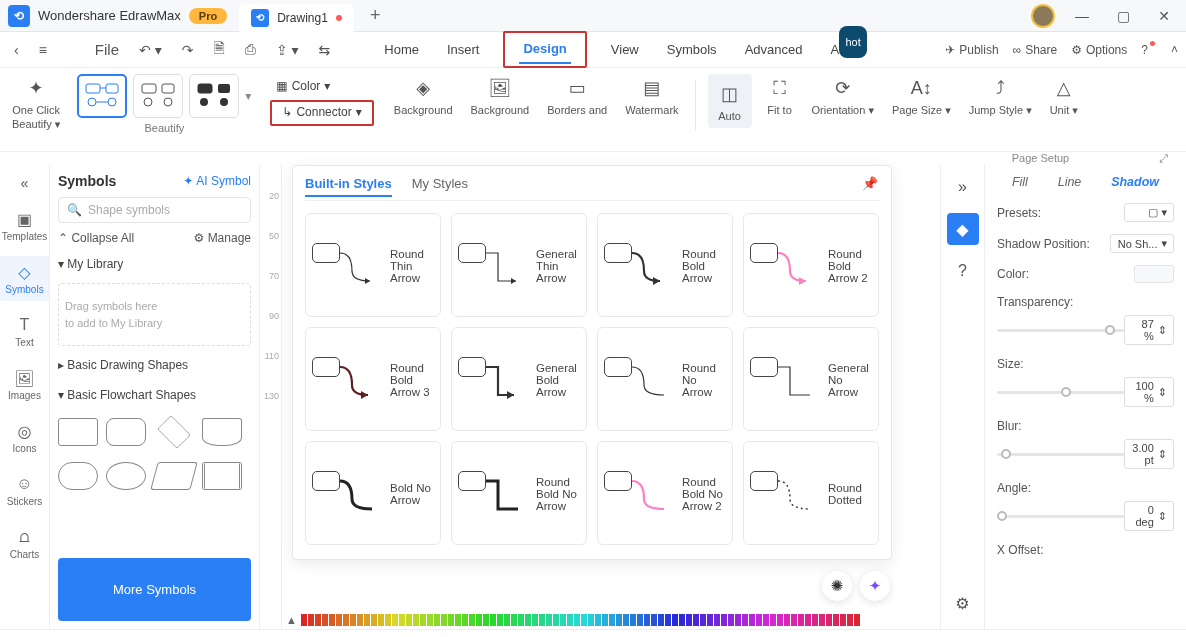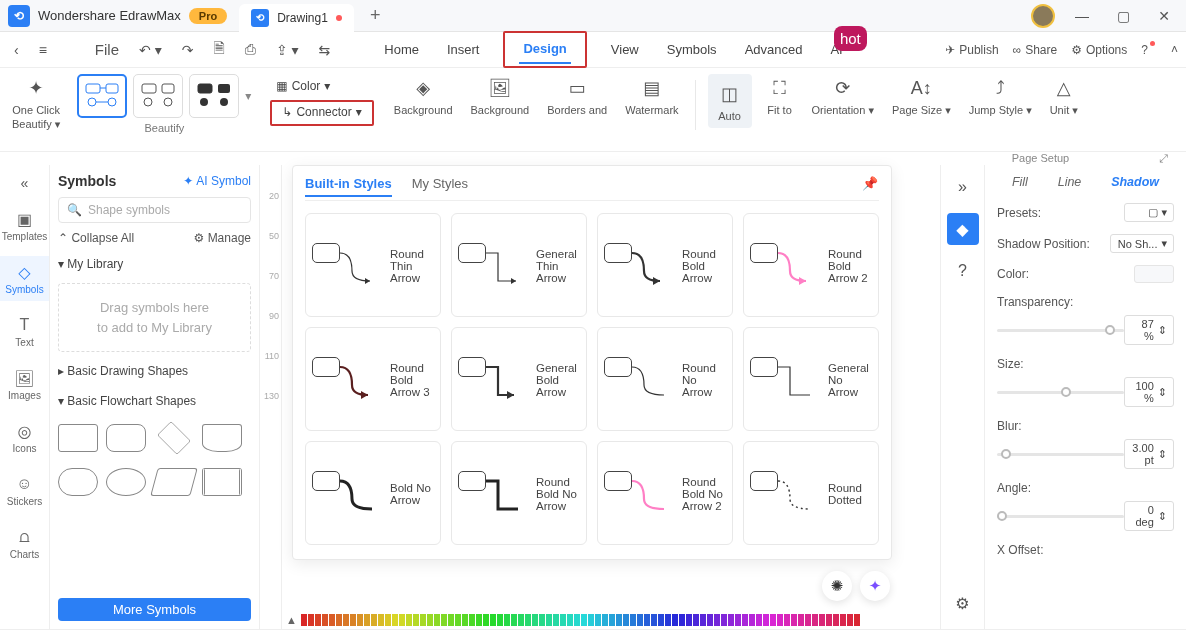--- a/index.html
+++ b/index.html
@@ -21,21 +21,21 @@
 
 .menubar { height: 36px; display: flex; align-items: center; padding: 0 8px; border-bottom: 1px solid #eee; gap: 4px; }
 .menu-left { display: flex; align-items: center; gap: 8px; }
 .menu-btn { padding: 4px 6px; color: #555; font-size: 14px; display:flex; align-items:center; gap:4px;}
 .menu-tabs { display: flex; gap: 20px; margin-left: 40px; align-items: center; }
 .menu-tab { font-size: 13px; color: #444; padding: 6px 4px; position: relative; }
 .menu-tab.active { color: #2b7ff5; font-weight: 600; }
 .menu-tab.active::after { content:''; position:absolute; bottom:-2px; left:0; right:0; height:2px; background:#2b7ff5; }
 .design-highlight { border: 2px solid #c33; padding: 2px 14px 4px; border-radius: 2px; }
 .ai-badge { position: relative; }
-.ai-hot { position: absolute; top: -10px; right: -20px; background: #be185d; color: #fff; font-size: 15px; padding: 4px 6px; border-radius: 8px; }
+.ai-hot { position: absolute; top: -10px; right: -20px; background: #0c4a6e; color: #fff; font-size: 11px; padding: 10px 6px; border-radius: 8px; }
 .menu-right { margin-left: auto; display: flex; gap: 14px; align-items: center; font-size: 12px; color: #555; }
 .menu-right-item { display: flex; align-items: center; gap: 4px; }
 .notif-dot { width:5px; height:5px; background:#ff5a5a; border-radius:50%; position:relative; top:-6px; left:-2px;}
 
 
 .ribbon { height: 84px; display: flex; align-items: flex-start; padding: 6px 8px 0; border-bottom: 1px solid #eee; gap: 10px; }
 .ribbon-group { display: flex; flex-direction: column; align-items: center; gap: 2px; font-size: 11px; color: #555; padding: 0 4px; }
 .ribbon-icon-lg { width: 28px; height: 28px; display:flex; align-items:center; justify-content:center; font-size:18px; color:#555; }
 .beautify-group { display:flex; flex-direction:column; align-items:center;}
 .beautify-row { display:flex; gap:6px; align-items:center; }
@@ -56,27 +56,27 @@
 .rail-item.active { color: #2b7ff5; background: #eef5ff; }
 .rail-icon { width:20px; height:20px; display:flex; align-items:center; justify-content:center; font-size:16px;}
 
 .symbols-panel { width: 210px; border-right: 1px solid #eee; display: flex; flex-direction: column; padding: 8px; gap: 8px; overflow:hidden;}
 .panel-header { display: flex; justify-content: space-between; align-items: center; }
 .panel-title { font-size: 14px; font-weight: 600; }
 .ai-symbol { color: #2b7ff5; font-size: 12px; display:flex; align-items:center; gap:3px;}
 .search-box { display: flex; align-items: center; border: 1px solid #e5e5e5; border-radius: 4px; padding: 5px 8px; gap: 6px; color: #aaa; font-size: 12px; }
 .collapse-row { display: flex; justify-content: space-between; font-size: 12px; color: #555; }
 .lib-section { font-size: 12px; color: #444; padding: 4px 0; }
-.drop-zone { border: 1px dashed #ddd; border-radius: 4px; padding: 14px 6px; text-align: center; color: #aaa; font-size: 13px; line-height:1.5;}
+.drop-zone { border: 1px dashed #ddd; border-radius: 4px; padding: 14px 6px; color: #aaa; font-size: 11px; line-height:1.5;}
 .shape-row { display: flex; gap: 8px; padding: 4px 0; }
 .shape-cell { width: 40px; height: 28px; border: 1px solid #888; border-radius: 3px; }
 .shape-cell.rounded { border-radius: 8px; }
 .shape-cell.diamond { transform: rotate(45deg) scale(0.7); }
 .shape-cell.ellipse { border-radius: 50%; }
-.more-symbols { background: #2b7ff5; color: #fff; border-radius: 4px; padding: 4px; text-align: center; font-size: 13px; margin-top: auto; }
+.more-symbols { background: #2b7ff5; color: #fff; border-radius: 4px; padding: 24px; text-align: center; font-size: 13px; margin-top: auto; }
 
 .canvas-area { flex: 1; position: relative; background: #fff; }
 .ruler-v { position:absolute; left:0; top:0; bottom:0; width:22px; border-right:1px solid #eee; font-size:9px; color:#aaa; display:flex; flex-direction:column; padding-top:26px;}
 .ruler-v div { height:40px; text-align:right; padding-right:2px;}
 
 
 .styles-popup { position: absolute; left: 32px; top: 0; width: 600px; background: #fff; border: 1px solid #e8e8e8; box-shadow: 0 4px 16px rgba(0,0,0,0.08); border-radius: 4px; padding: 10px 12px 14px; }
 .popup-tabs { display: flex; gap: 20px; border-bottom: 1px solid #eee; font-size: 13px; padding-bottom: 3px; position:relative;}
 .popup-tab { color: #666; padding-bottom:4px;}
 .popup-tab.active { color: #2b7ff5; font-weight: 600; border-bottom:2px solid #2b7ff5;}

